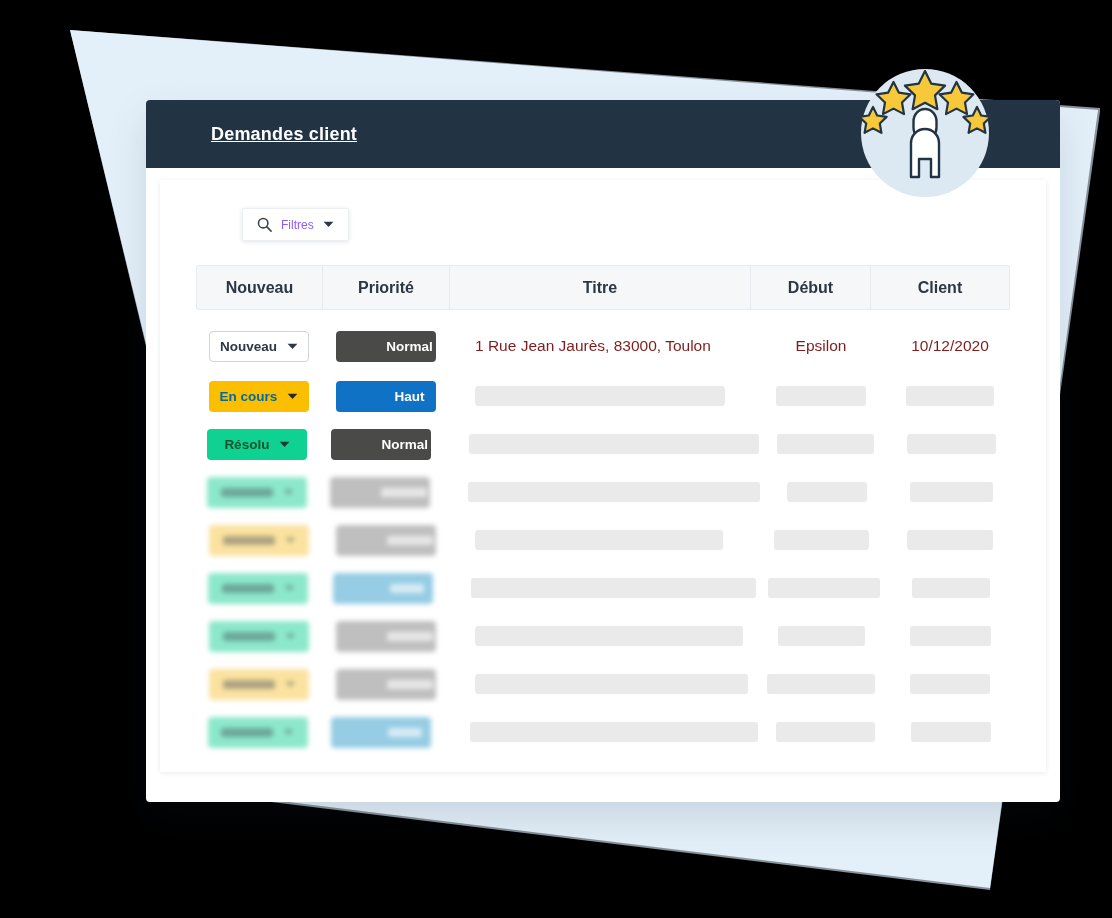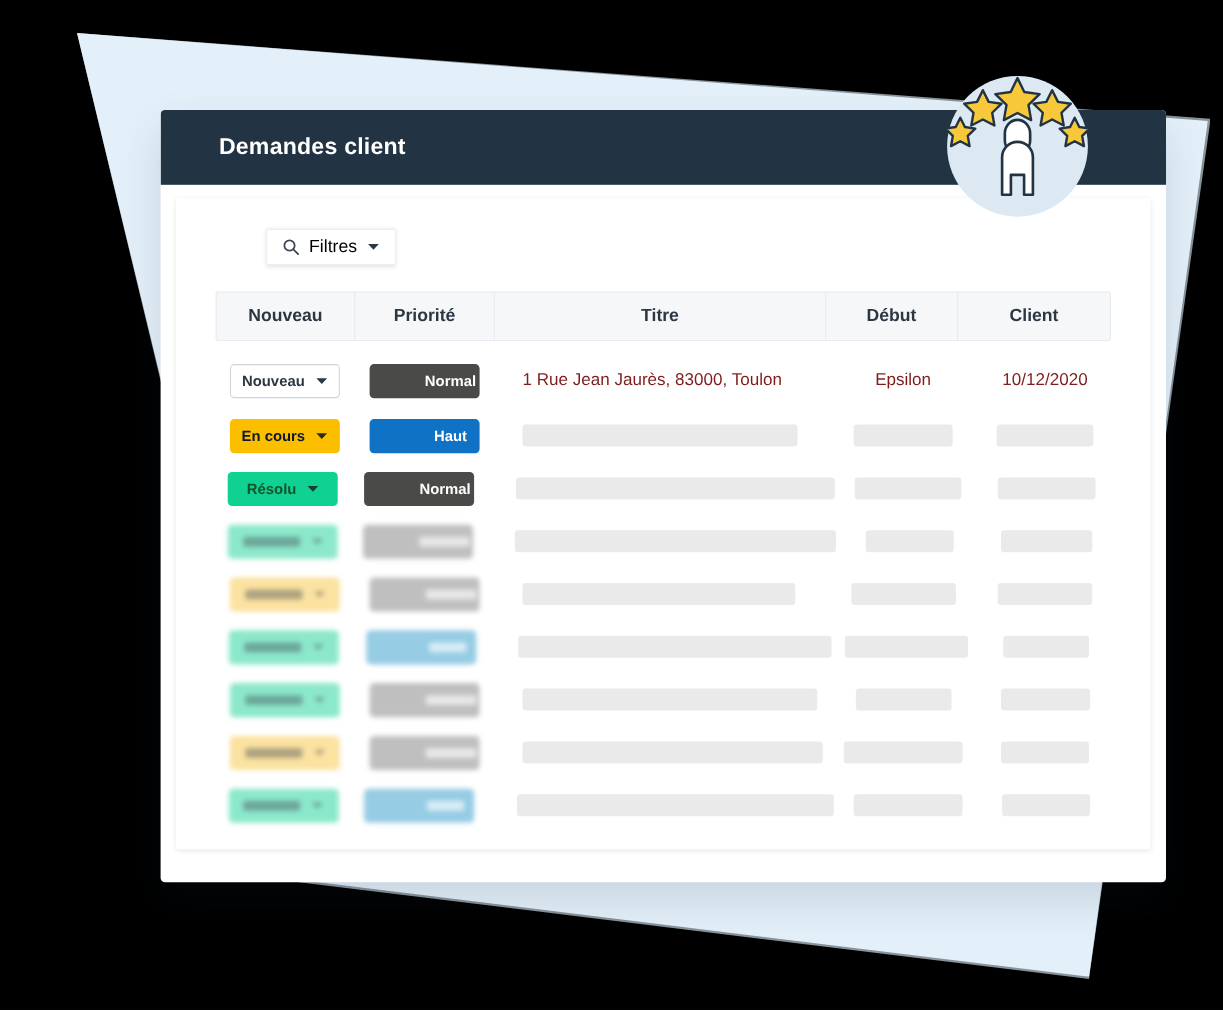--- a/index.html
+++ b/index.html
@@ -71,25 +71,26 @@
 
   .title-bar {
     height: 68px;
     background: #223444;
     display: flex;
     align-items: center;
     padding-left: 53px;
     box-sizing: border-box;
   }
   .title-bar h1 {
-    margin: 0;
-    font-size: 21px;
+    margin: 12px;
+    font-size: 18px;
     font-weight: bold;
     color: #ffffff;
     letter-spacing: .2px;
+    text-decoration: underline;
   }
 
   .card-body {
     position: relative;
     margin: 12px 14px 14px 14px;
     height: 592px;
     background: #ffffff;
     box-shadow: 0 1px 5px rgba(20, 40, 60, .10);
     border-radius: 2px;
     box-sizing: border-box;
@@ -107,22 +108,22 @@
     height: 33px;
     padding: 0 14px;
     background: #ffffff;
     border: 1px solid #eceff1;
     border-radius: 2px;
     box-shadow: 0 1px 4px rgba(20, 40, 60, .13);
     cursor: pointer;
     box-sizing: border-box;
   }
   .filters-label {
-    font-size: 16px;
-    color: #000000;
+    font-size: 12px;
+    color: #8b5cf6;
   }
   .search-icon { display: block; }
   .caret { display: block; }
 
   
   .table {
     margin: 24px 36px 0 36px;
   }
   .thead {
     display: flex;
@@ -297,21 +298,21 @@
               </div>
               <div class="cell center col-client">
                 <span class="txt">Epsilon</span>
               </div>
               <div class="cell center col-debut">
                 <span class="txt">10/12/2020</span>
               </div>
             </div>
             <div class="trow">
               <div class="cell center col-statut">
-                <div class="badge status-badge" style="background: rgb(251, 191, 0); color: #0f172a;">
+                <div class="badge status-badge" style="background: rgb(251, 191, 0); color: #0369a1;">
                   <span>En cours</span>
                   <svg width="11" height="7" viewBox="0 0 11 7" class="dd">
                     <path d="M0.6 0.8 L5.5 6 L10.4 0.8 Z" fill="#2c2a20"></path>
                   </svg>
                 </div>
               </div>
               <div class="cell center col-priorite">
                 <div class="badge prio-badge" style="background: rgb(15, 114, 196); color: rgb(255, 255, 255);">
                   <span>Haut</span>
                 </div>

